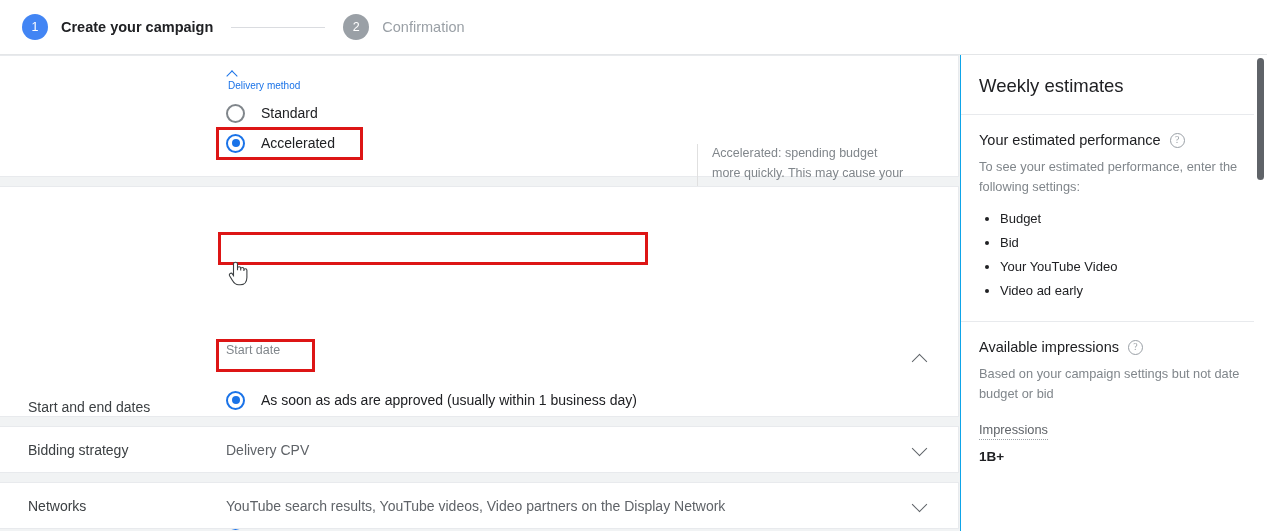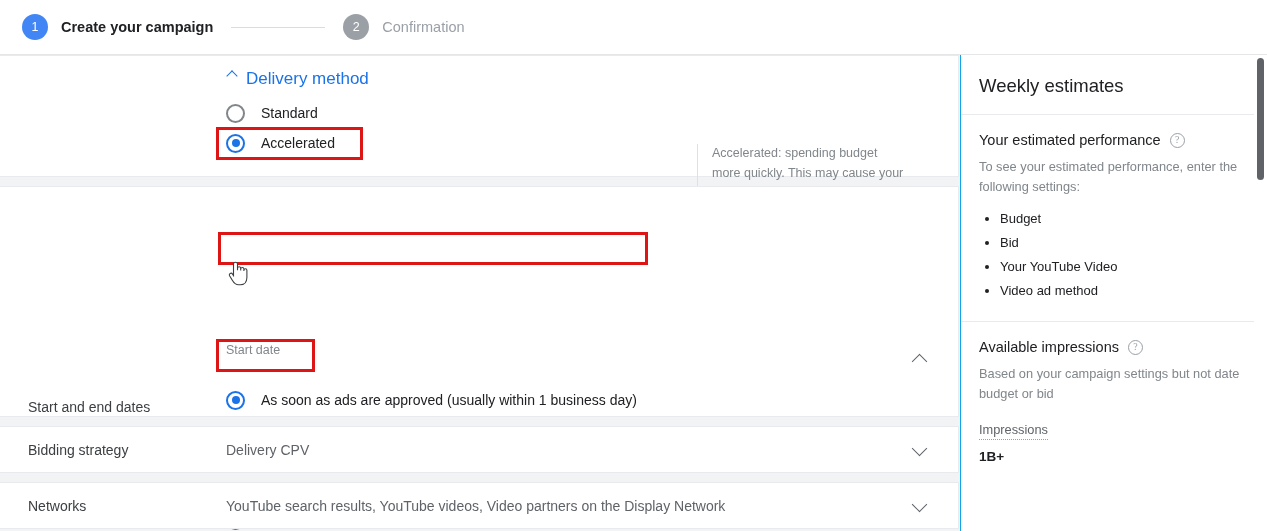--- a/index.html
+++ b/index.html
@@ -51,22 +51,23 @@
     border-left: none;
     margin-bottom: 9px;
     position: relative;
   }
 
   
   .card-delivery { height: 122px; padding-top: 0; }
   .delivery-head {
     position: absolute; left: 228px; top: 13px;
     display: flex; 
-    color: #1a73e8; font-size: 17px;
+    color: #1a73e8; font-size: 10px;
     cursor: pointer;
+    flex-direction: column;
   }
   .chev-up-sm {
     display: inline-block; width: 11px; height: 11px; margin-right: 7px;
     position: relative;
   }
   .chev-up-sm::before {
     content: ""; position: absolute; left: 0px; top: 3px;
     width: 7px; height: 7px;
     border-left: 1.6px solid #1a73e8; border-top: 1.6px solid #1a73e8;
     transform: rotate(45deg);
@@ -334,21 +335,21 @@
     <div class="sb-section">
       <div class="sb-head">
         <span>Your estimated performance</span>
         <span class="help-icon">?</span>
       </div>
       <div class="sb-desc">To see your estimated performance, enter the following settings:</div>
       <ul class="sb-list">
         <li>Budget</li>
         <li>Bid</li>
         <li>Your YouTube Video</li>
-        <li>Video ad method</li>
+        <li>Video ad early</li>
       </ul>
     </div>
 
     <div class="sb-divider"></div>
 
     <div class="sb-section">
       <div class="sb-head">
         <span>Available impressions</span>
         <span class="help-icon">?</span>
       </div>

